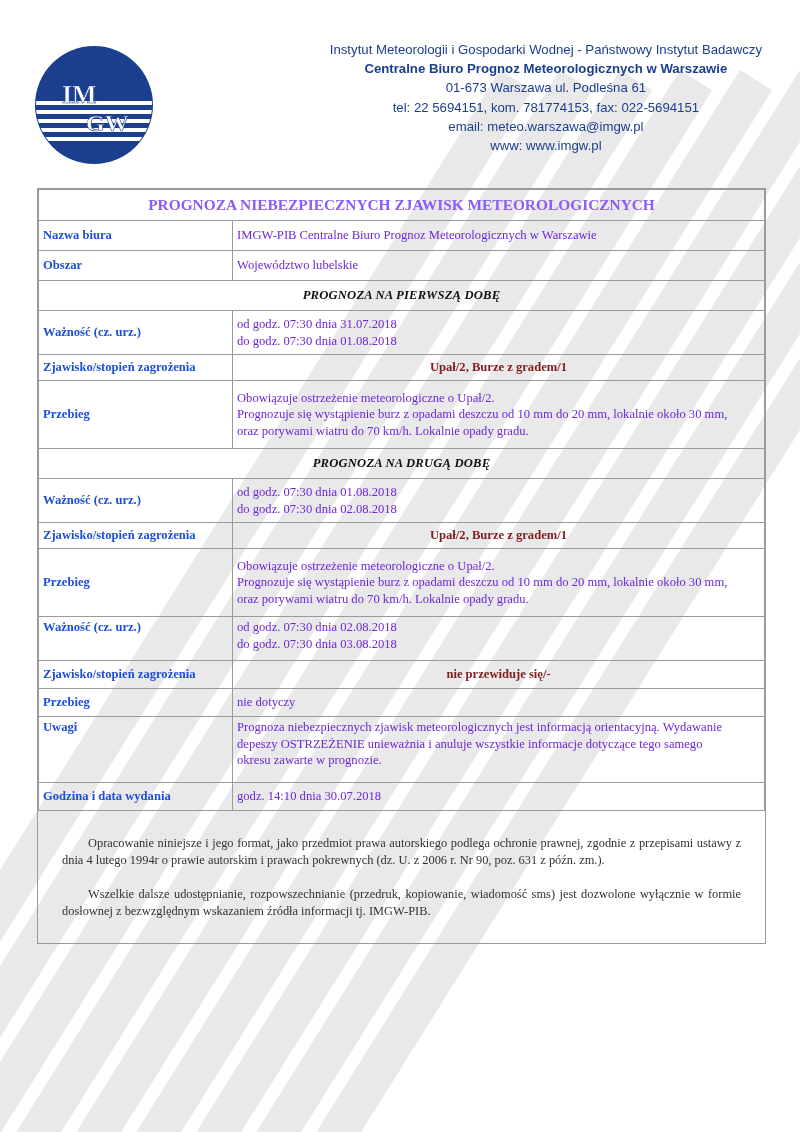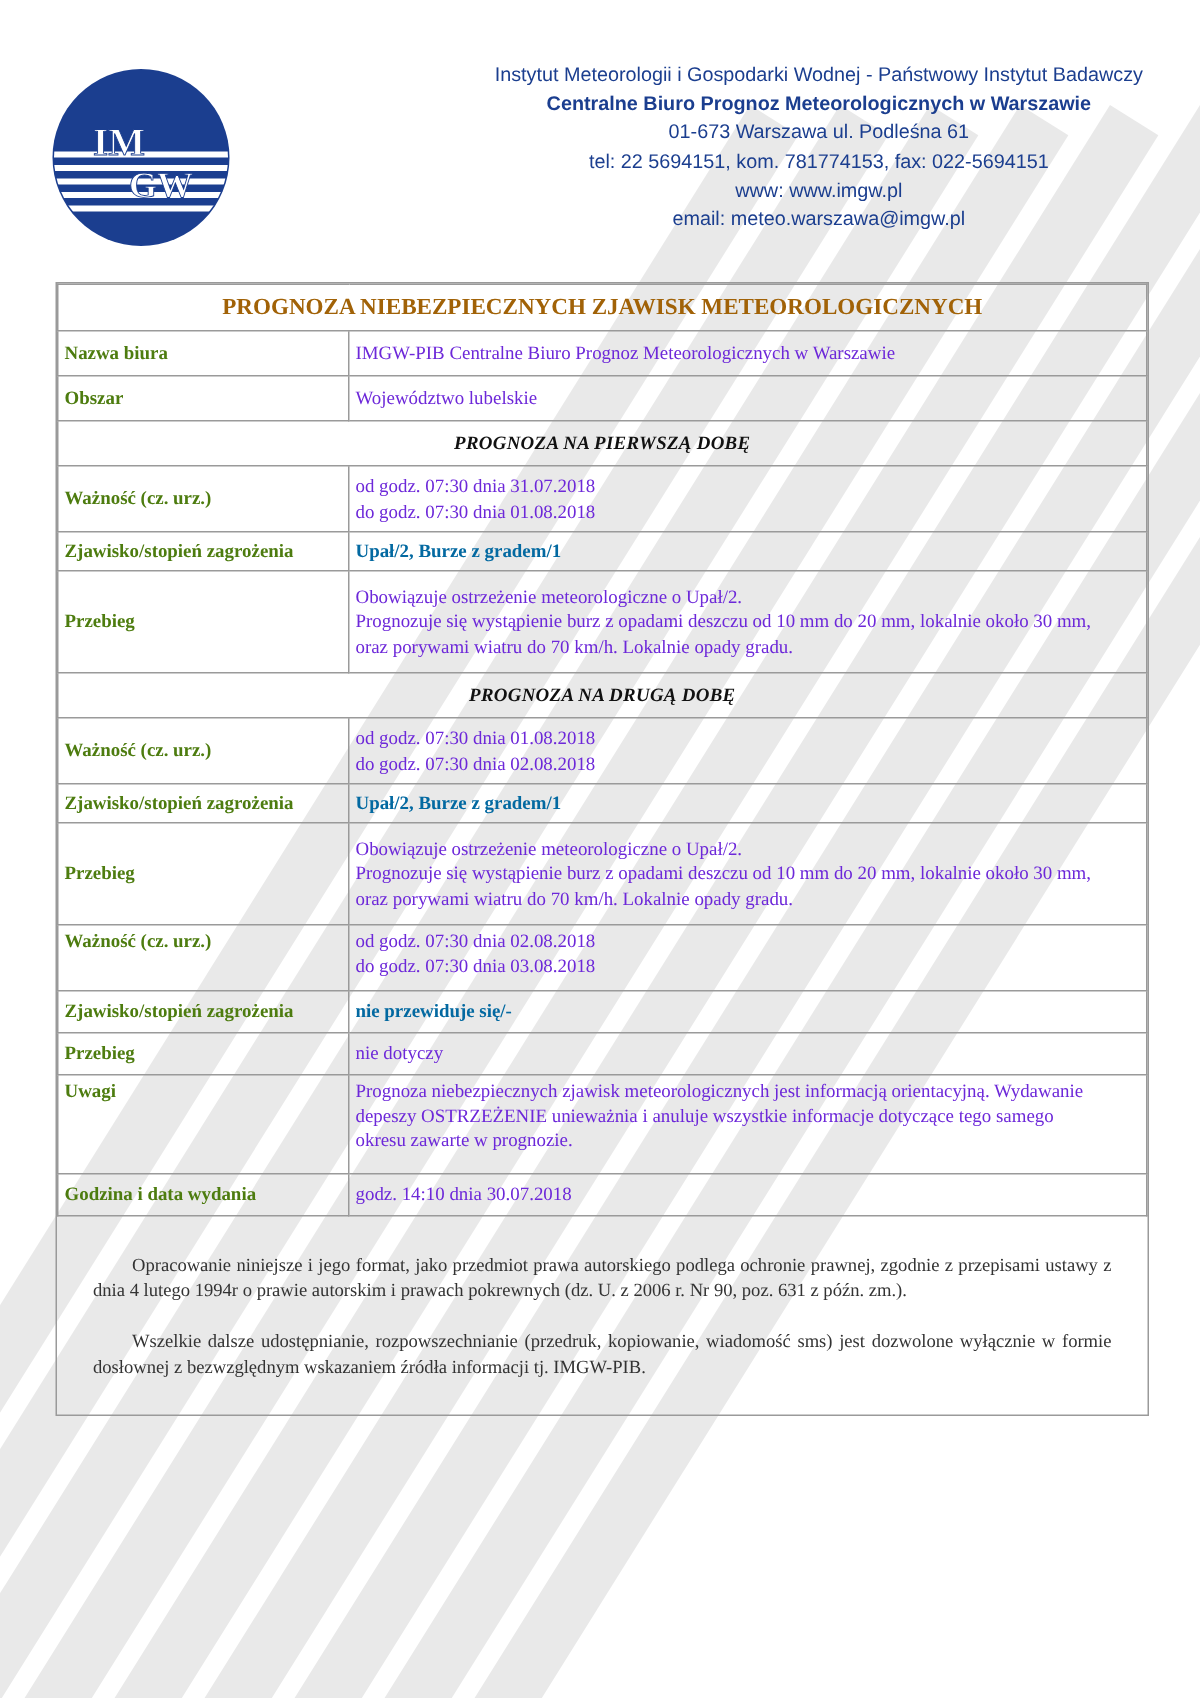--- a/index.html
+++ b/index.html
@@ -26,25 +26,25 @@
   .doc {
     position:absolute; left:37px; top:188px; width:727px; z-index:2;
     border:1px solid #9a9a9a; background:transparent;
   }
   table { border-collapse:collapse; width:100%; }
   td {
     border:1px solid #9a9a9a; font-size:12.6px; line-height:16.5px; vertical-align:middle;
     padding:2px 4px;
   }
   .title-row td {
-    text-align:center; color:#a16207; font-weight:bold; font-size:15.4px; height:30px; padding:0;
+    text-align:center; color:#8b5cf6; font-weight:bold; font-size:15.4px; height:30px; padding:0;
   }
-  .label { width:185px; font-weight:bold; color:#4d7c0f; }
+  .label { width:185px; font-weight:bold; color:#1d4ed8; }
   .value { color:#6d28d9; }
-  .value.bold { font-weight:bold; color:#0369a1; }
+  .value.bold { font-weight:bold; color:#7f1d1d;text-align:center; }
   .section td { text-align:center; font-weight:bold; height:25px; letter-spacing:0.2px; color:#111;font-style:italic; }
   .top td.label { vertical-align:top; }
   .footer {
     padding:6px 6px 6px 6px; font-size:12.4px; line-height:16.5px; color:#333;
     border-top:none; text-align:justify;
   }
   .footer p { margin:18px; text-indent:26px; }
 </style>
 </head>
 <body>
@@ -77,22 +77,22 @@
       <rect x="0" y="92" width="120" height="4"></rect>
     </g>
     <text x="28" y="58" font-family="Liberation Serif, serif" font-size="26" font-weight="bold" fill="#ffffff" stroke="#1b3e8f" stroke-width="0.6">IM</text>
     <text x="52" y="86" font-family="Liberation Serif, serif" font-size="24" font-weight="bold" fill="#ffffff" stroke="#1b3e8f" stroke-width="0.6">GW</text>
   </svg>
   <div class="header-text">
     <div>Instytut Meteorologii i Gospodarki Wodnej - Państwowy Instytut Badawczy</div>
     <div class="bold">Centralne Biuro Prognoz Meteorologicznych w Warszawie</div>
     <div>01-673 Warszawa ul. Podleśna 61</div>
     <div>tel: 22 5694151, kom. 781774153, fax: 022-5694151</div>
+    <div>email: meteo.warszawa@imgw.pl</div>
     <div>www: www.imgw.pl</div>
-    <div>email: meteo.warszawa@imgw.pl</div>
   </div>
 </div>
 
 <div class="doc">
   <table>
     <tbody>
         <tr class="title-row">
       <td colspan="2">PROGNOZA NIEBEZPIECZNYCH ZJAWISK METEOROLOGICZNYCH</td>
     </tr>
     <tr style="height:30px">

